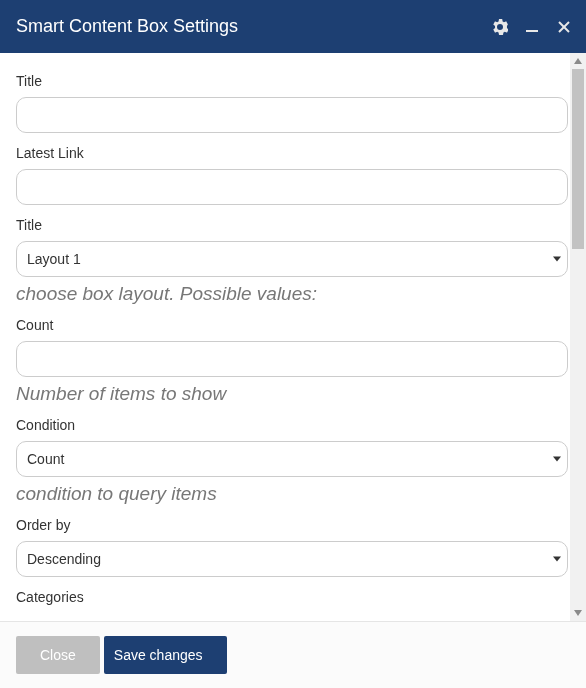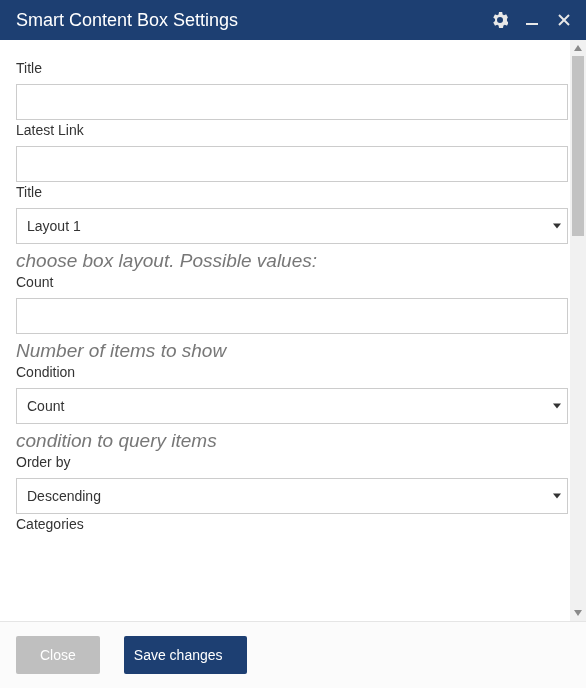--- a/index.html
+++ b/index.html
@@ -20,21 +20,21 @@
   width: 586px;
   height: 688px;
   background: #fff;
   box-shadow: 0 0 1px rgba(0,0,0,0.3);
   display: flex;
   flex-direction: column;
 }
 .header {
   background: #1d3f72;
   color: #fff;
-  height: 40px;
+  height: 53px;
   display: flex;
   align-items: center;
   padding: 0 12px 0 16px;
 }
 .header-title {
   flex: 1;
   font-size: 18px;
   font-weight: 400;
 }
 .header-icons {
@@ -59,34 +59,34 @@
 .scroll-area {
   position: absolute;
   top: 0;
   left: 0;
   right: 16px;
   bottom: 0;
   overflow-y: auto;
   padding: 20px 0 20px 16px;
 }
 .field {
-  margin-bottom: 2px;
+  margin-bottom: 12px;
   padding-right: 2px;
 }
 .field label {
   display: block;
   font-size: 14px;
   color: #333;
   margin-bottom: 8px;
 }
 .field input[type=text], .field .select {
   width: 100%;
   height: 36px;
   border: 1px solid #ccc;
-  border-radius: 0;
+  border-radius: 10px;
   padding: 0 10px;
   font-size: 14px;
   color: #333;
   background: #fff;
 }
 .field .select {
   display: flex;
   align-items: center;
   justify-content: space-between;
   cursor: default;
@@ -131,21 +131,21 @@
   left: 2px;
   width: 12px;
   background: #c2c2c2;
   border-radius: 0;
 }
 .footer {
   border-top: 1px solid #e5e5e5;
   background: #fbfbfb;
   padding: 14px 16px;
   display: flex;
-  gap: 24px;
+  gap: 4px;
 }
 .btn {
   height: 38px;
   padding: 0 24px;
   border: none;
   border-radius: 2px;
   font-size: 14px;
   cursor: pointer;
 }
 .btn-close {

